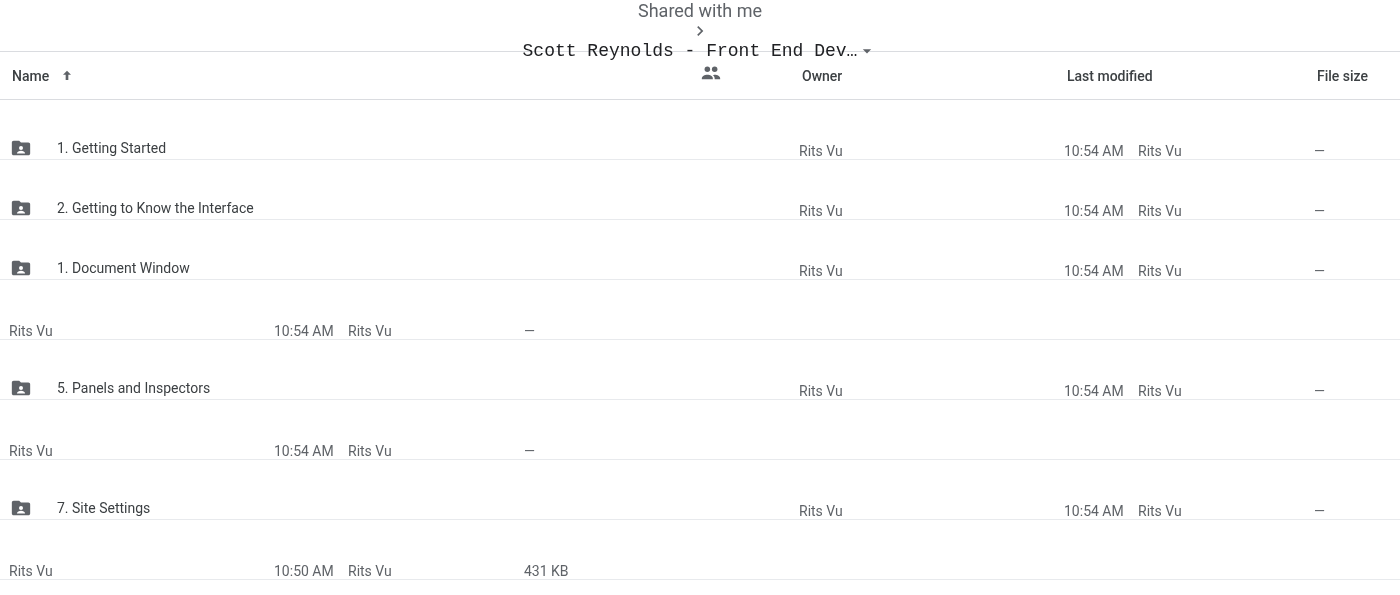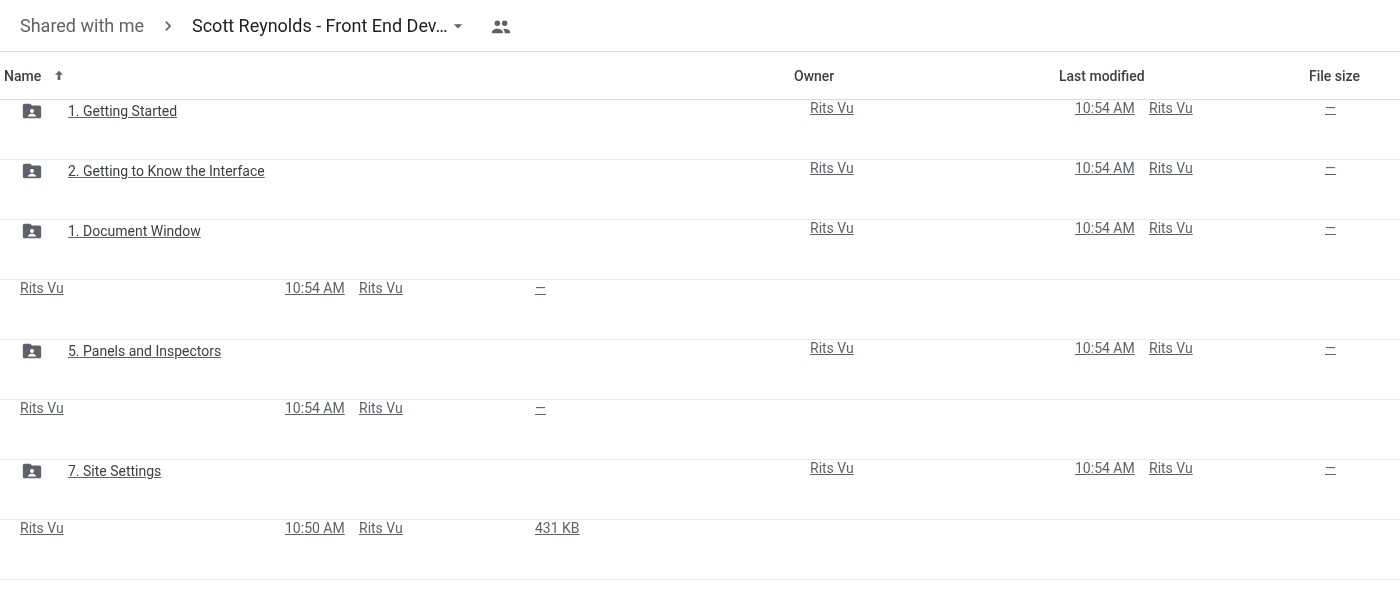--- a/index.html
+++ b/index.html
@@ -14,70 +14,70 @@
 
     
     .crumbs {
       display: flex;
       align-items: center;
       height: 52px;
       padding: 0 20px;
       border-bottom: 1px solid #dadce0;
       color: #5f6368;
       font-size: 18px;
+      flex-direction: column;
     }
     .crumbs .crumb-link {
       color: #5f6368;
       cursor: pointer;
     }
     .crumbs svg { display: block; }
     .crumb-sep { margin: 0 14px; color: #5f6368; display:flex; }
     .crumb-current {
       color: #202124;
       display: flex;
       align-items: center;
       cursor: pointer;
     }
-    .crumb-current .label { margin-right: 0; }
+    .crumb-current .label { margin-right: 0; font-family: Liberation Mono, monospace; }
     .crumb-current .drop { display:flex; color:#5f6368; }
     .crumb-people { margin-left: 22px; display:flex; color:#5f6368; cursor:pointer; }
 
     
     .cols {
       display: flex;
       align-items: center;
       height: 48px;
-      padding: 0 4px;
+      padding: 0 12px;
       border-bottom: 1px solid #dadce0;
       font-size: 14px;
       font-weight: 500;
       color: #3c4043;
     }
     .sort-arrow { display:flex; margin-left:10px; color:#5f6368; }
 
     
     .c-name   { display:flex; align-items:center; flex: 0 0 790px; }
     .c-owner  { flex: 0 0 265px; }
     .c-mod    { flex: 0 0 250px; display:flex; }
     .c-size   { flex: 1 1 auto; text-align:left; }
 
     .c-mod .mod-time { display:inline-block; min-width:74px; }
     .c-mod .mod-by   { }
 
     
     .row {
       display: flex;
-      align-items: flex-start;
+      align-items: flex-end;
       height: 60px;
-      padding: 0 20px;
+      padding: 0 9px;
       border-bottom: 1px solid #e8eaed;
       font-size: 14px;
       color: #5f6368;
       cursor: pointer;
-      text-decoration: underline;
     }
     .row .c-name { color:#3c4043; }
     .row .file-icon {
       width: 24px;
       display:flex;
       justify-content:center;
       margin-right: 24px;
     }
     .row .fname { display:flex; align-items:center; gap:10px; }
 

